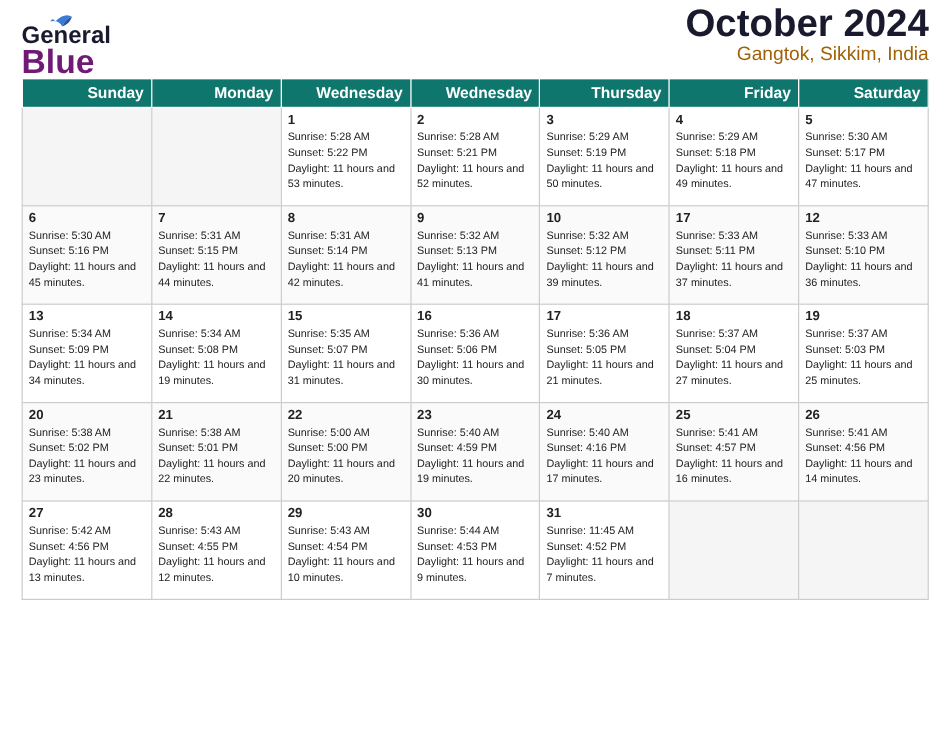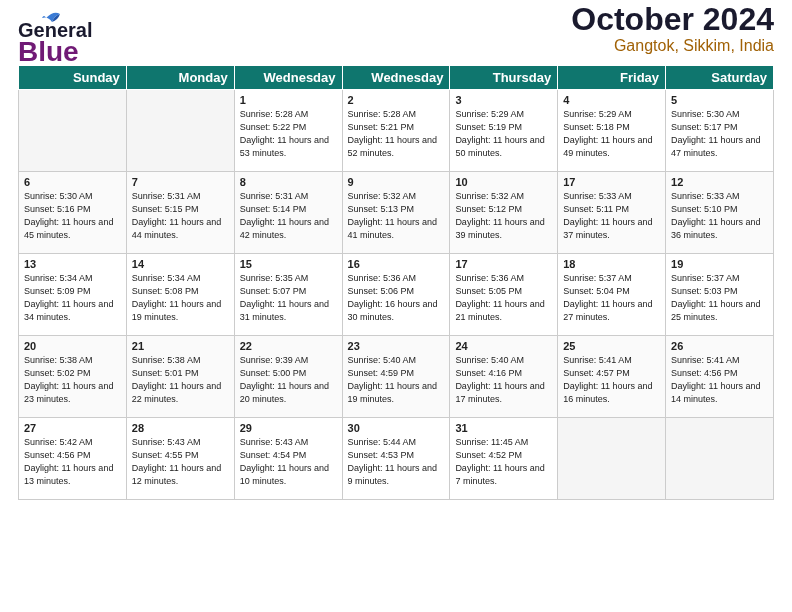--- a/index.html
+++ b/index.html
@@ -242,21 +242,21 @@
             <span>Sunrise: 5:35 AM</span><br>
             <span>Sunset: 5:07 PM</span><br>
             <span>Daylight: 11 hours and 31 minutes.</span>
           </div>
         </td>
           <td>
           <span class="day-num">16</span>
           <div class="cell-content">
             <span>Sunrise: 5:36 AM</span><br>
             <span>Sunset: 5:06 PM</span><br>
-            <span>Daylight: 16 hours and 30 minutes.</span>
+            <span>Daylight: 11 hours and 30 minutes.</span>
           </div>
         </td>
           <td>
           <span class="day-num">17</span>
           <div class="cell-content">
             <span>Sunrise: 5:36 AM</span><br>
             <span>Sunset: 5:05 PM</span><br>
             <span>Daylight: 11 hours and 21 minutes.</span>
           </div>
         </td>
@@ -290,21 +290,21 @@
           <span class="day-num">21</span>
           <div class="cell-content">
             <span>Sunrise: 5:38 AM</span><br>
             <span>Sunset: 5:01 PM</span><br>
             <span>Daylight: 11 hours and 22 minutes.</span>
           </div>
         </td>
           <td>
           <span class="day-num">22</span>
           <div class="cell-content">
-            <span>Sunrise: 9:39 AM</span><br>
+            <span>Sunrise: 5:00 AM</span><br>
             <span>Sunset: 5:00 PM</span><br>
             <span>Daylight: 11 hours and 20 minutes.</span>
           </div>
         </td>
           <td>
           <span class="day-num">23</span>
           <div class="cell-content">
             <span>Sunrise: 5:40 AM</span><br>
             <span>Sunset: 4:59 PM</span><br>
             <span>Daylight: 11 hours and 19 minutes.</span>

